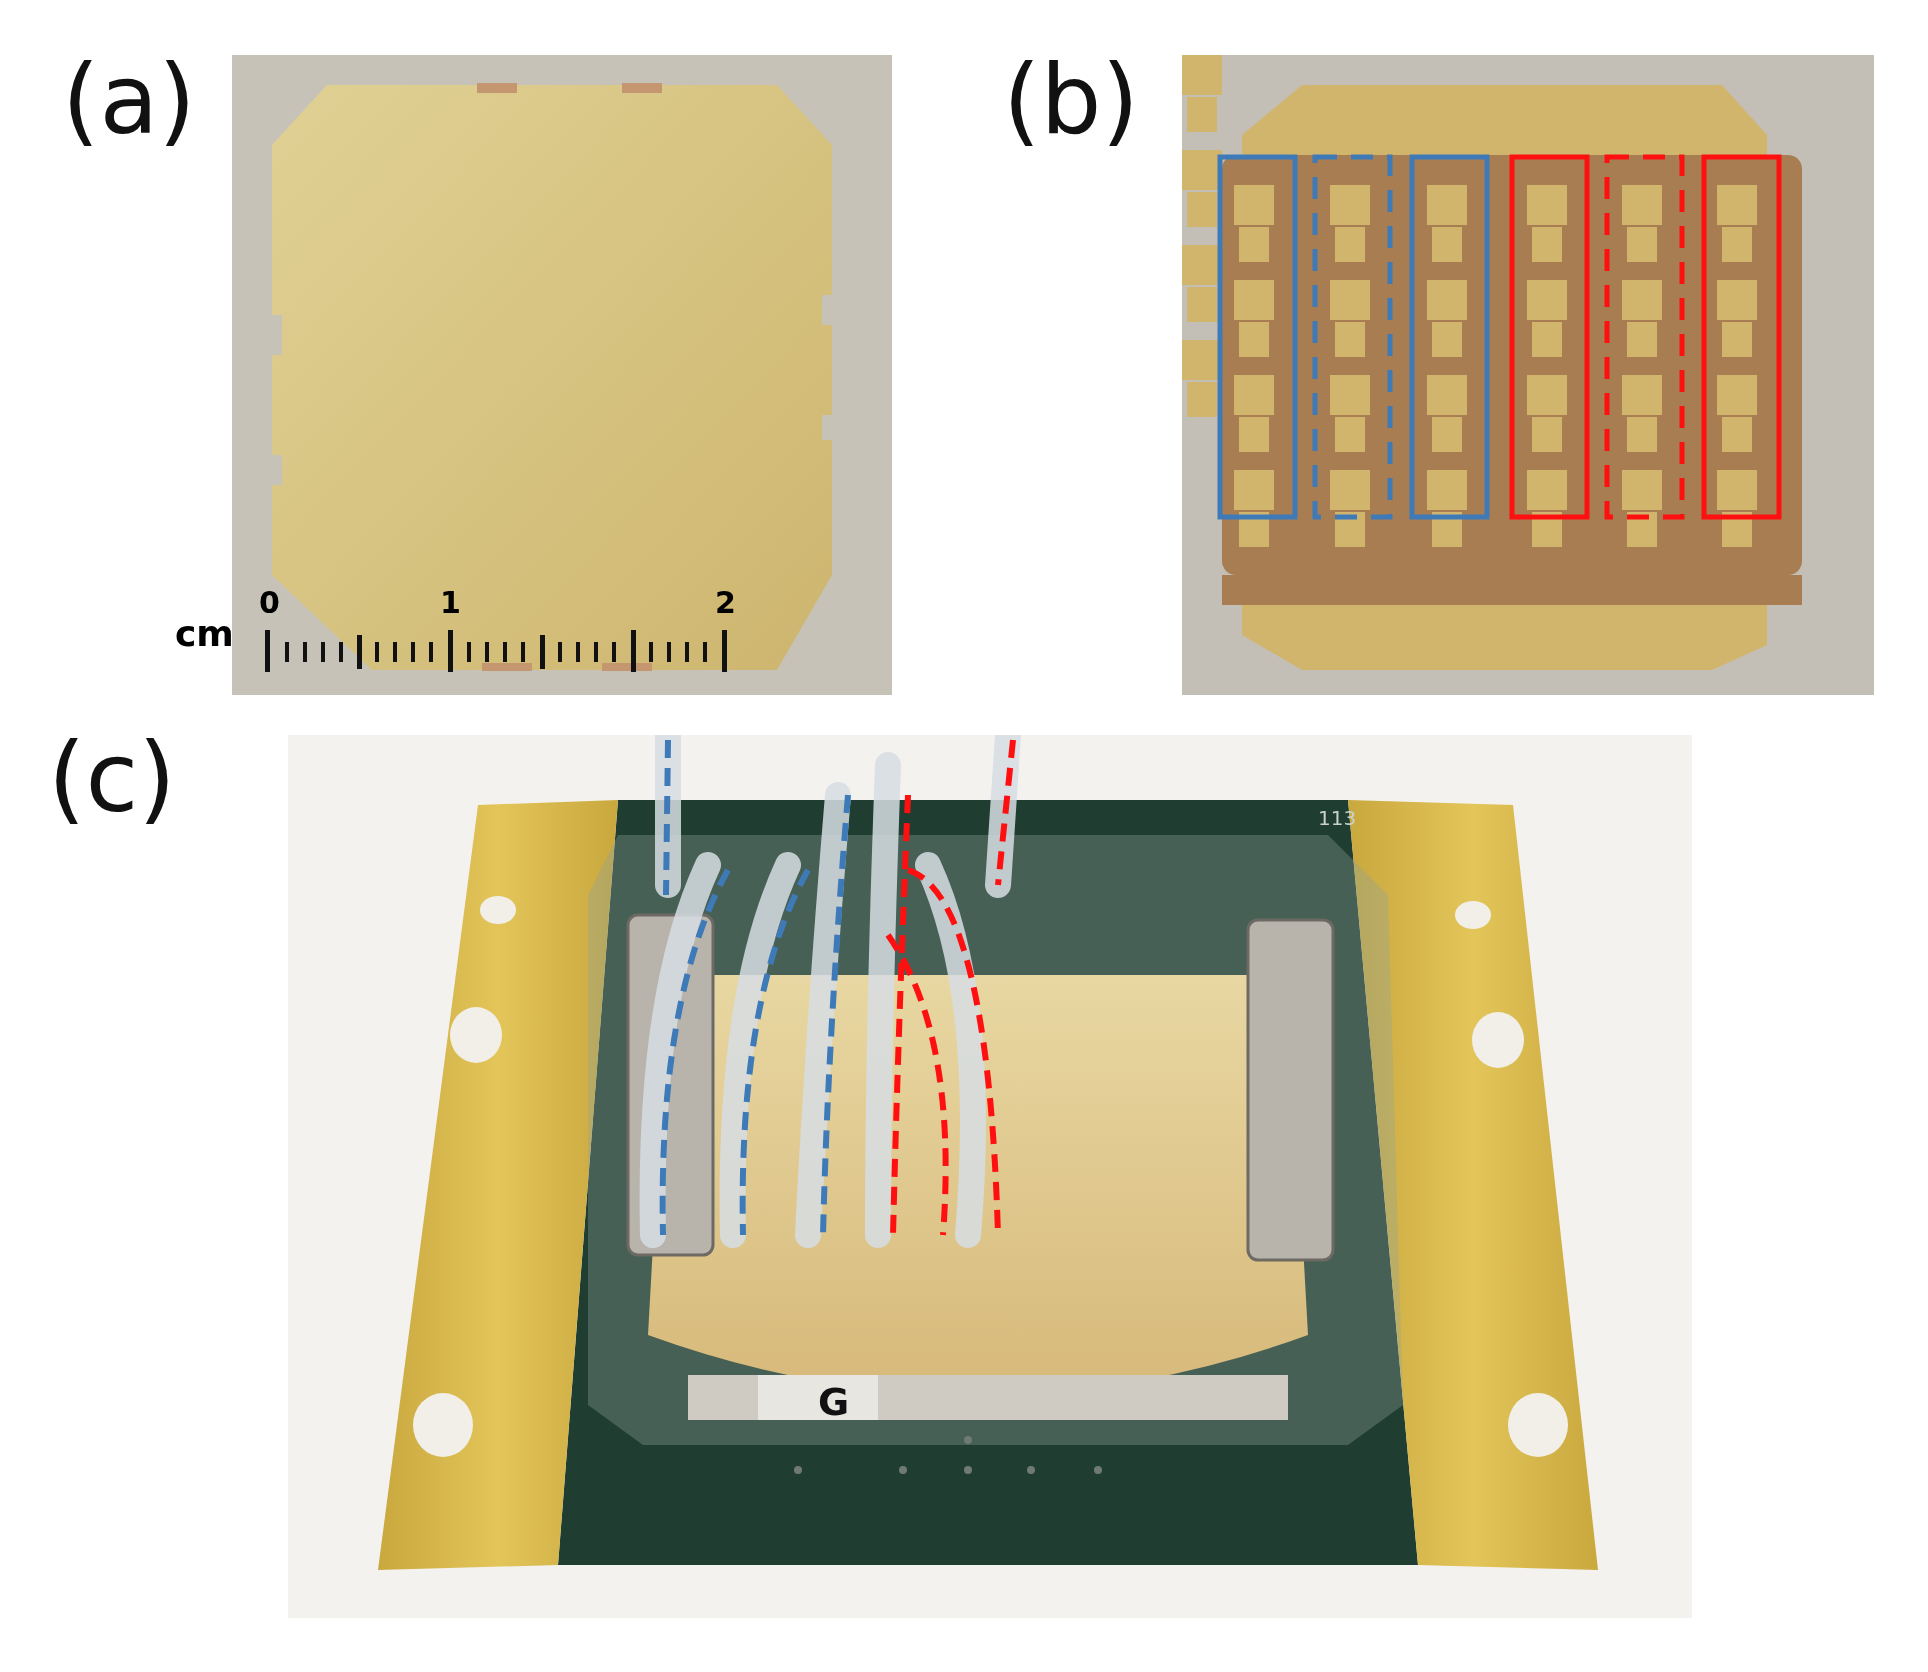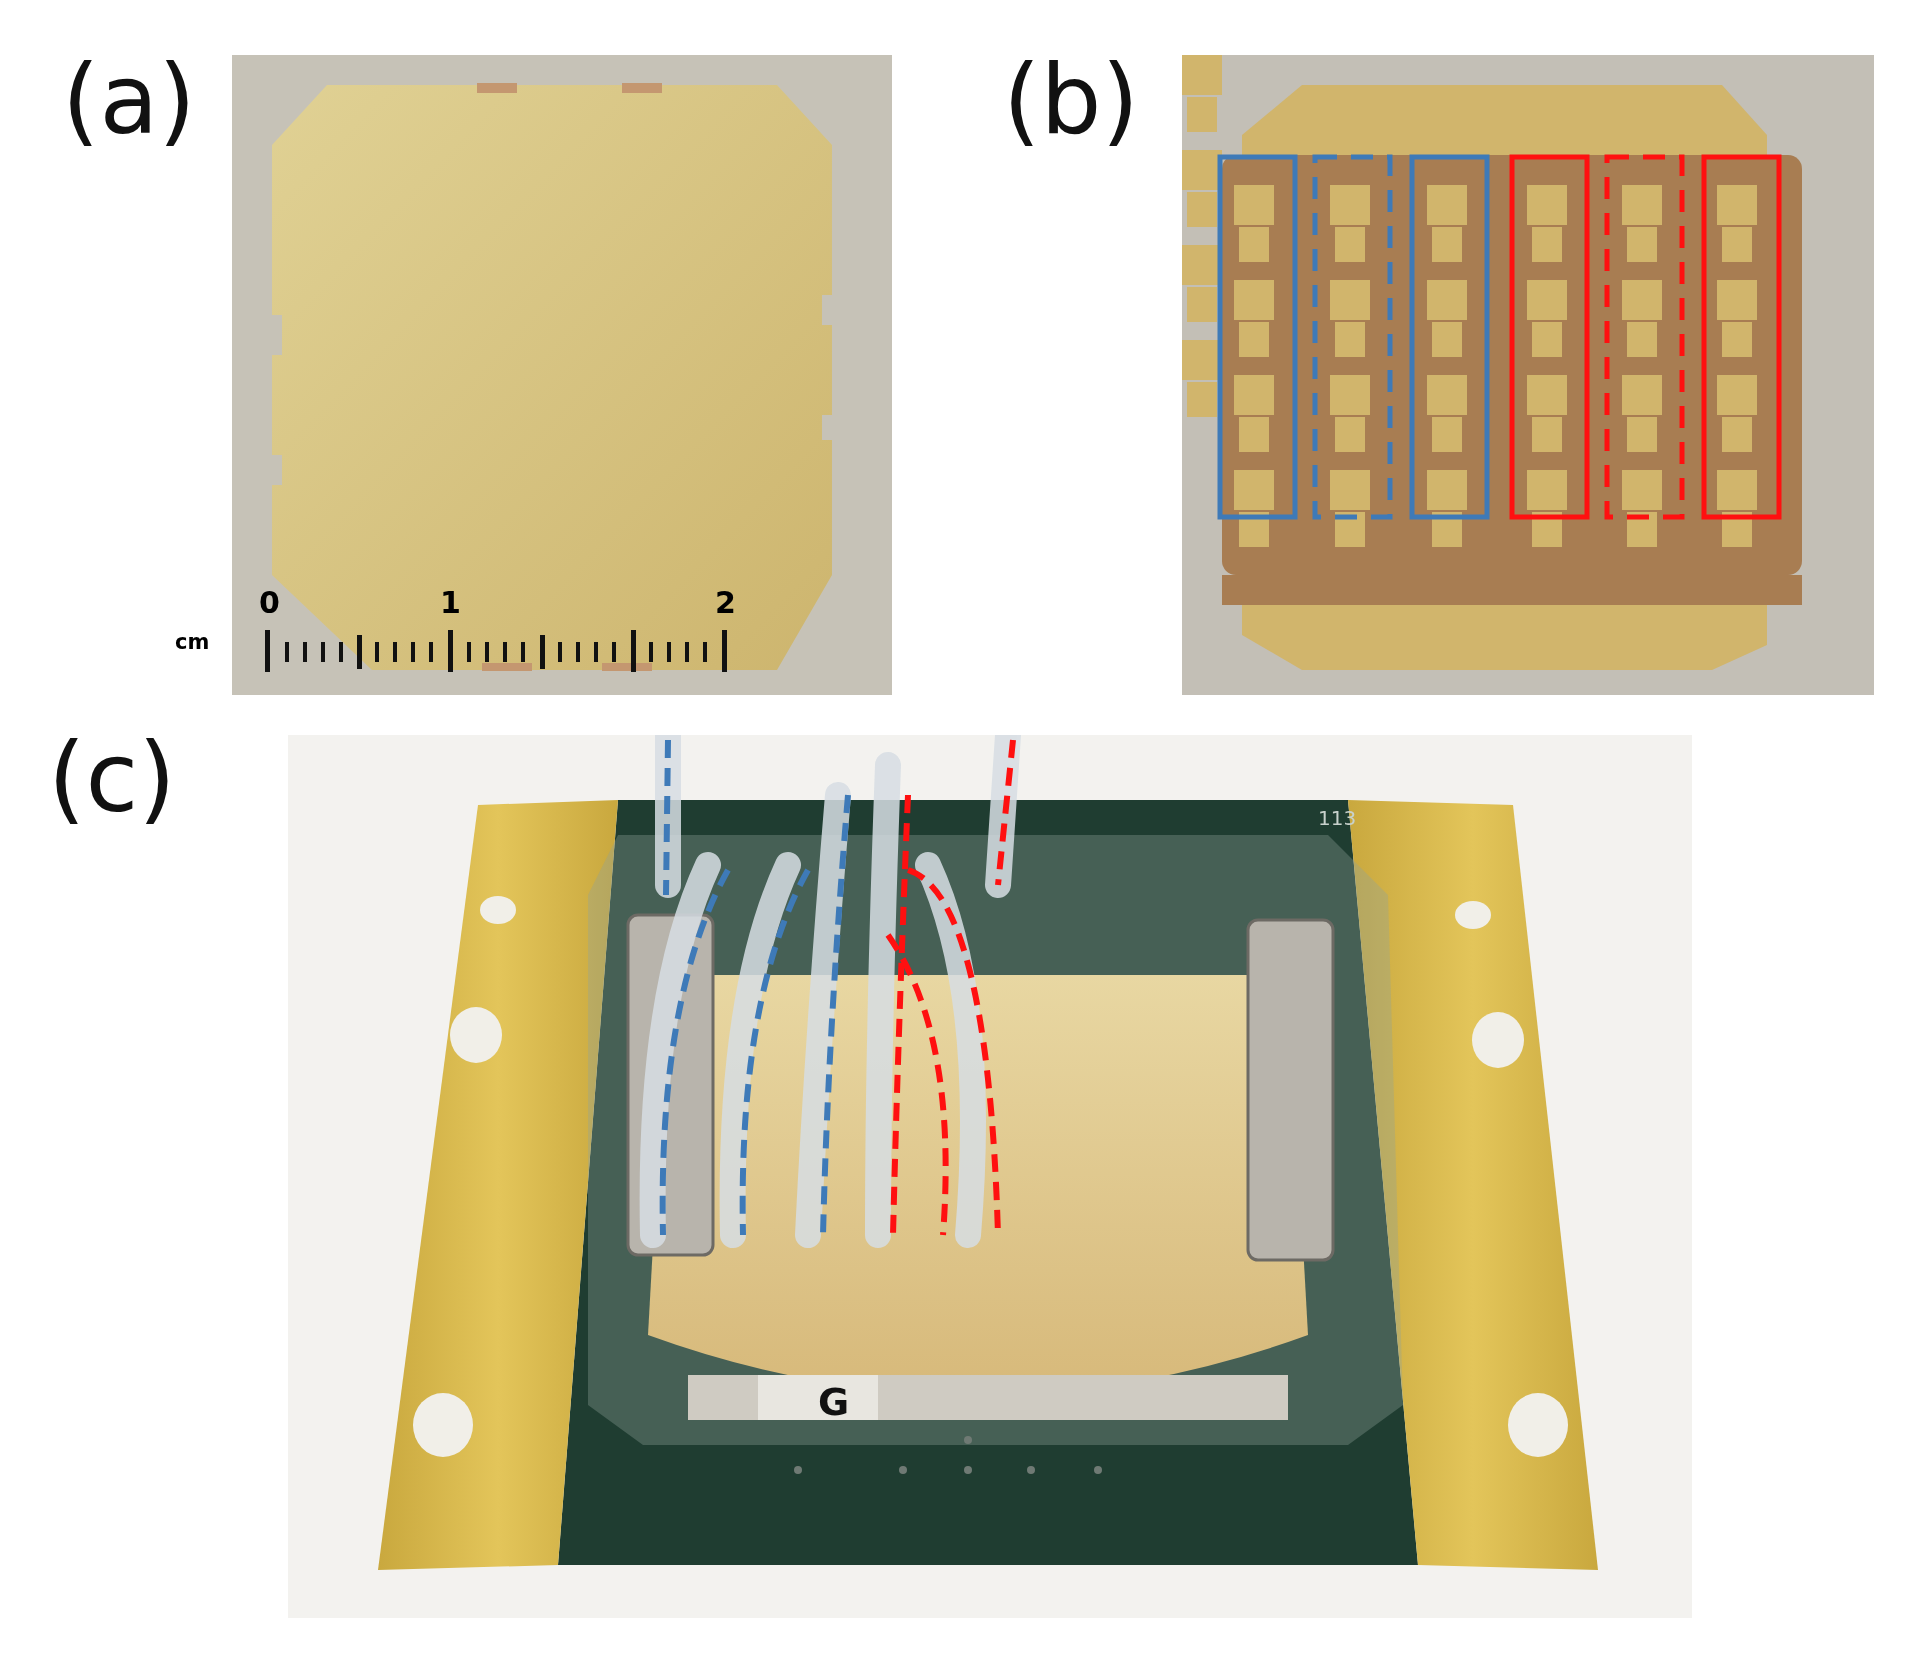--- a/index.html
+++ b/index.html
@@ -56,21 +56,21 @@
       <rect x="429" y="57" width="4" height="20"></rect>
       <rect x="447" y="57" width="4" height="20"></rect>
       <rect x="466" y="45" width="5" height="42"></rect>
       <rect x="484" y="57" width="4" height="20"></rect>
       <rect x="502" y="57" width="4" height="20"></rect>
       <rect x="520" y="57" width="4" height="20"></rect>
       <rect x="538" y="57" width="4" height="20"></rect>
       <rect x="557" y="45" width="5" height="42"></rect>
     </g>
   </svg>
-  <span class="scale-text" style="position:absolute;left:10px;top:45px;font-size:21px;">cm</span>
+  <span class="scale-text" style="position:absolute;left:10px;top:28px;font-size:36px;">cm</span>
   <span class="scale-text" style="position:absolute;left:94px;top:0px;font-size:30px;">0</span>
   <span class="scale-text" style="position:absolute;left:275px;top:0px;font-size:30px;">1</span>
   <span class="scale-text" style="position:absolute;left:550px;top:0px;font-size:30px;">2</span>
 </div>
 
 <div class="photo" style="left:1182px;top:55px;width:692px;height:640px;background:#c3bfb6;">
   <svg width="692" height="640" viewBox="0 0 692 640">
     <path d="M120,30 L540,30 L585,80 L585,590 L530,615 L120,615 L60,580 L60,80 Z" fill="#d1b56c"></path>
     <rect x="40" y="100" width="580" height="420" rx="14" fill="#a87d52"></rect>
     <rect x="40" y="520" width="580" height="30" fill="#a87d52"></rect>

